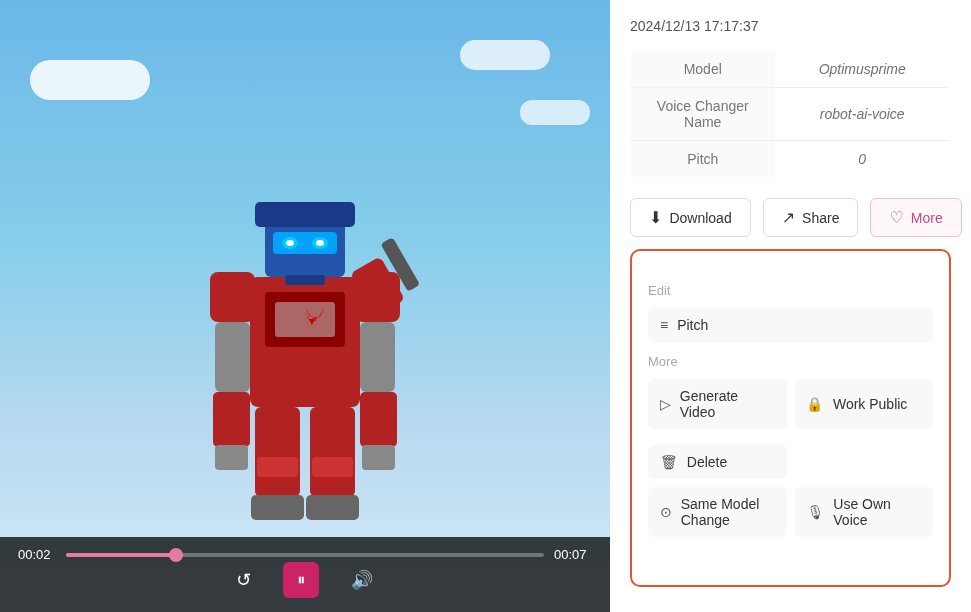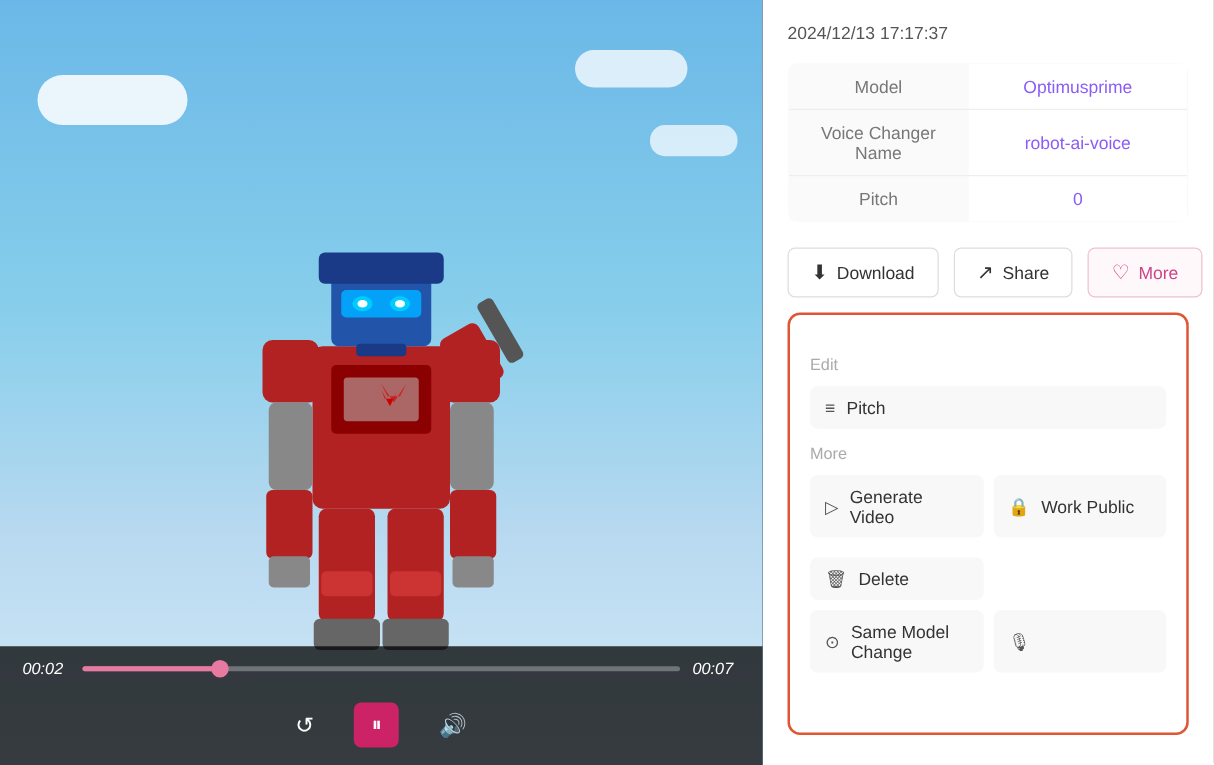--- a/index.html
+++ b/index.html
@@ -64,22 +64,21 @@
       position: absolute;
       bottom: 0; left: 0; right: 0;
       background: rgba(0,0,0,0.75);
       padding: 10px 18px 14px;
     }
 
     .progress-bar-container {
       display: flex;
       align-items: center;
       gap: 10px;
-      margin-bottom: 20px;
-      font-style: italic;
+      margin-bottom: 0;
     }
 
     .time-label {
       color: #fff;
       font-size: 13px;
       font-weight: 500;
       min-width: 38px;
     }
 
     .progress-track {
@@ -182,22 +181,23 @@
       font-size: 14px;
     }
 
     .info-table td:first-child {
       color: #777;
       width: 45%;
       background: #fafafa;
     }
 
     .info-table td:last-child {
-      color: #8b5cf6;
-      font-weight: 500;
+      color: #737373;
+      font-weight: 500;
+      font-style: italic;
     }
 
     .action-row {
       display: flex;
       gap: 12px;
       margin-bottom: 12px;
       align-items: center;
     }
 
     .action-btn {
@@ -424,16 +424,17 @@
     </div>
 
 
     <div class="two-col">
       <div class="panel-item">
         <span class="panel-icon">⊙</span>
         <span>Same Model Change</span>
       </div>
       <div class="panel-item">
         <span class="panel-icon">🎙</span>
+        <span>Use Own Voice</span>
       </div>
     </div>
   </div>
 </div>
 
 </body></html>

